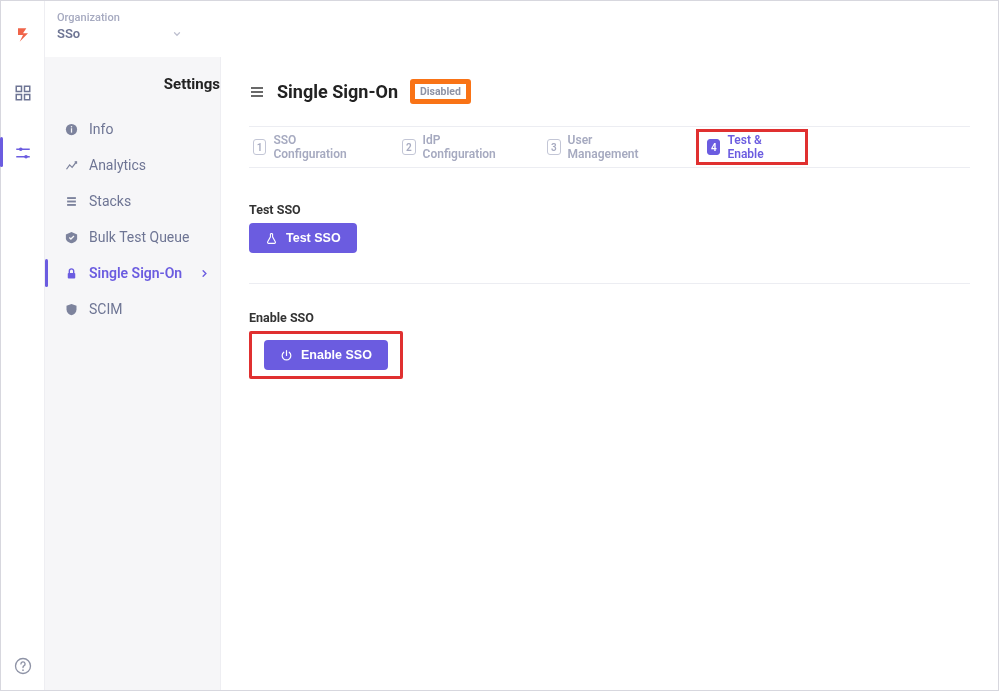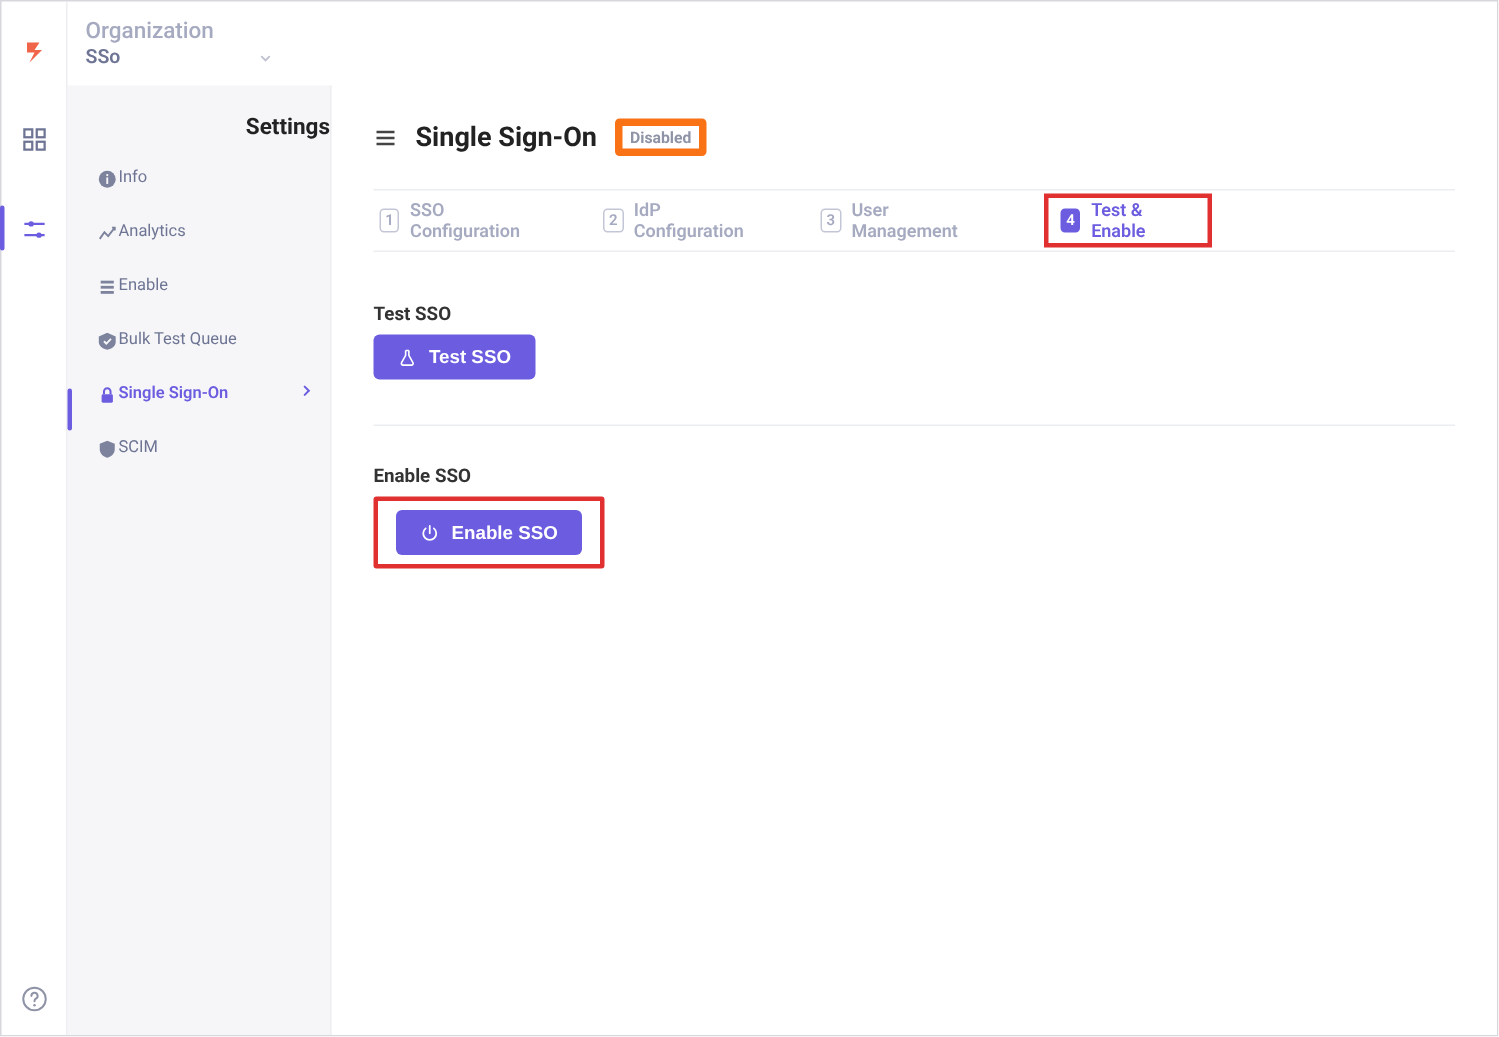--- a/index.html
+++ b/index.html
@@ -13,30 +13,30 @@
   .rail-item { width: 24px; height: 24px; display: flex; align-items: center; justify-content: center; margin-bottom: 36px; color: #6e7594; cursor: pointer; position: relative; }
   .rail-item.active { color: #6b5ce0; }
   .rail-item.active::before { content:""; position:absolute; left:-11px; top:-4px; width:3px; height:30px; background:#6b5ce0; border-radius: 2px;}
   .rail-help { position: absolute; bottom: 14px; color: #8e93a6; }
   .rail-help svg { width: 20px; height: 20px; }
 
   
   .main { flex: 1; display: flex; flex-direction: column; }
   .topbar { height: 56px; padding: 10px 20px 4px 10px; display: flex; align-items: flex-start; }
   .org-block { display: flex; flex-direction: column; }
-  .org-label { font-size: 15px; color: #a6aac0; font-weight: 500; margin-left: 2px; }
+  .org-label { font-size: 11px; color: #a6aac0; font-weight: 500; margin-left: 2px; }
   .org-select { display: flex; align-items: center; gap: 92px; color: #6e7594; font-weight: 600; font-size: 13px; cursor: pointer; padding: 2px 2px; text-align: center; }
   .org-select .chev { color: #bfc1d0; }
 
   .body-row { flex: 1; display: flex; }
 
   
   .sidebar { width: 176px; background: #f6f6f8; padding: 18px 0 0 16px; border-right: 1px solid #eeeef2;}
   .sidebar-title { font-size: 15px; font-weight: 700; color: #222; margin-bottom: 18px; padding-left: 2px; text-align: right;}
-  .side-item { display: flex; gap: 0; height: 36px; font-size: 11px; color: #6e7594; cursor: pointer; padding-left: 2px; padding-right: 10px; position: relative; }
+  .side-item { display: flex; align-items: center; gap: 10px; height: 36px; font-size: 14px; color: #6e7594; cursor: pointer; padding-left: 2px; padding-right: 10px; position: relative; }
   .side-item .icon { width: 16px; height: 16px; display: inline-flex; align-items: center; justify-content: center; color: #7d839d; }
   .side-item.active { color: #6b5ce0; font-weight: 600; }
   .side-item.active .icon { color: #6b5ce0; }
   .side-item.active::before { content:""; position:absolute; left:-16px; top:4px; width:3px; height:28px; background:#6b5ce0; border-radius:2px; }
   .side-item .chev { margin-left: auto; color: #6b5ce0; }
 
   
   .content { flex:1; padding: 22px 28px 20px 28px; overflow:auto;}
   .page-head { display:flex; align-items:center; gap: 12px; margin-bottom: 22px;}
   .menu-icon { color:#444; }
@@ -140,21 +140,21 @@
           <span>Analytics</span>
         </div>
         <div class="side-item">
           <span class="icon">
               <svg width="15" height="15" viewBox="0 0 24 24">
                 <rect x="5" y="5" width="14" height="3" fill="currentColor"></rect>
                 <rect x="5" y="10.5" width="14" height="3" fill="currentColor"></rect>
                 <rect x="5" y="16" width="14" height="3" fill="currentColor"></rect>
               </svg>
             </span>
-          <span>Enable</span>
+          <span>Stacks</span>
         </div>
         <div class="side-item">
           <span class="icon">
               <svg width="15" height="15" viewBox="0 0 24 24">
                 <path d="M12 3 L21 7 L21 13 C21 17 17 20 12 21 C7 20 3 17 3 13 L3 7 Z" fill="currentColor"></path>
                 <path d="M8.5 12 L11 14.5 L16 9.5" stroke="#f6f6f8" stroke-width="2" fill="none"></path>
               </svg>
             </span>
           <span>Bulk Test Queue</span>
         </div>

